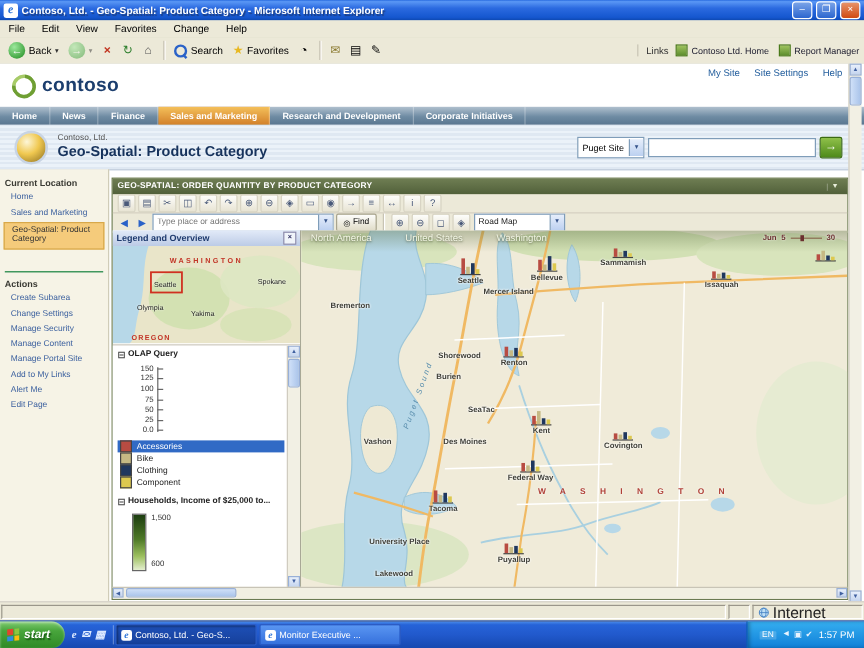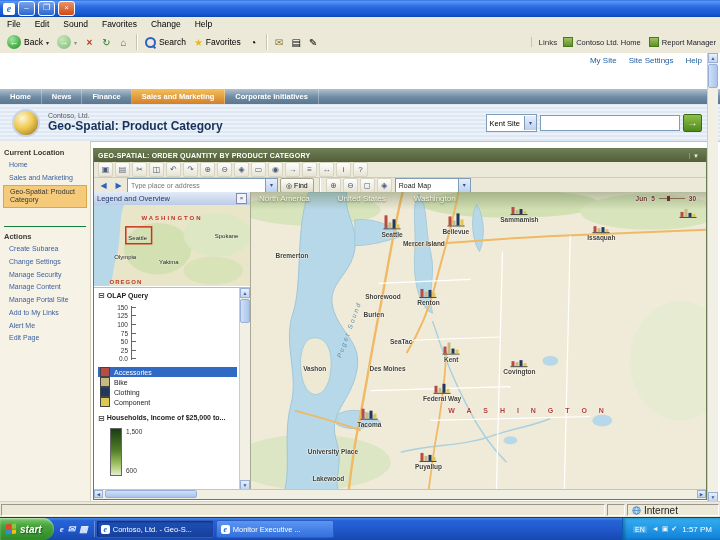--- a/index.html
+++ b/index.html
@@ -89,21 +89,21 @@
   .cmbdd{width:11px;height:13px;background:linear-gradient(#e6eefb,#bcd0f0);border-left:1px solid #7f9db9;
     color:#35538a;font-size:6px;line-height:13px;text-align:center;}
   .findbtn{height:13px;display:flex;align-items:center;gap:2px;padding:0 5px;font-size:7px;
     background:linear-gradient(#fdfdfb,#e0dcc8);border:1px solid #a8a48e;border-radius:2px;}
   .styleval{font-size:7px;color:#222;padding:0 3px;width:56px;}
   .wp-body{position:absolute;top:43px;left:0;right:0;bottom:9px;display:flex;}
 
   
   .legendpanel{width:157px;border-right:1px solid #a8a896;display:flex;flex-direction:column;background:#fff;box-sizing:border-box;}
   .lp-header{height:13px;display:flex;align-items:center;background:linear-gradient(#e2eaf8,#bccbe6);
-    font-size:7.5px;font-weight:normal;color:#1e3a6e;padding:0 3px;justify-content:space-between;}
+    font-size:7.5px;font-weight:bold;color:#1e3a6e;padding:0 3px;justify-content:space-between;}
   .lp-close{margin-left:auto;width:9px;height:9px;border:1px solid #88a;background:#f0f4fa;color:#336;
     font-size:6px;line-height:8px;text-align:center;}
   .overview{position:relative;height:82px;border-bottom:1px solid #c0bcae;overflow:hidden;}
   .overview svg{position:absolute;inset:0;}
   .ovstate{position:absolute;left:50%;top:12%;transform:translateX(-50%);color:#c23527;font-size:6px;font-weight:bold;letter-spacing:2px;white-space:nowrap;}
   .ovsouth{position:absolute;left:10%;bottom:3%;color:#c23527;font-size:6px;font-weight:bold;letter-spacing:1px;}
   .ovcity{position:absolute;transform:translate(-50%,-50%);font-size:6px;color:#222;text-shadow:0 0 2px #fff;white-space:nowrap;}
   .lp-scroll{position:relative;flex:1;background:#fff;padding:3px 13px 3px 4px;overflow:hidden;}
   .cbx{font-size:8px;color:#444;margin-right:2px;}
   .lp-title{font-size:7px;font-weight:bold;color:#222;display:flex;align-items:center;}
@@ -153,21 +153,21 @@
   .citylabel{position:absolute;transform:translate(-50%,0);font-size:6.5px;font-weight:bold;color:#3f3f38;
     text-shadow:0 0 2px #fff,0 0 2px #fff;white-space:nowrap;}
   .minichart{position:absolute;display:flex;align-items:flex-end;gap:1px;transform:translate(-50%,-112%);
     border-bottom:1px solid #444;padding:0 1px;}
   .minichart i{display:block;width:3px;}
 
   
   .statusbar{position:absolute;left:0;right:0;bottom:22px;height:16px;background:#ece9d8;display:flex;border-top:1px solid #d4d0c8;}
   .seg{border:1px solid;border-color:#9a968a #fff #fff #9a968a;margin:2px 1px;display:flex;align-items:center;gap:3px;padding:0 4px;box-sizing:border-box;}
   .seg.grow{flex:1;}
-  .seg.zone{width:92px;font-size:10px;color:#222;}
+  .seg.zone{width:92px;font-size:13px;color:#222;}
   .seg.tiny{width:18px;}
 
   
   .taskbar{position:absolute;left:0;right:0;bottom:0;height:22px;display:flex;align-items:center;
     background:linear-gradient(180deg,#4a8ae8 0%,#2663d8 12%,#2159cc 50%,#1648b0 100%);border-top:1px solid #0a3a9a;}
   .startbtn{height:22px;display:flex;align-items:center;gap:4px;padding:0 12px 0 6px;
     background:linear-gradient(#7ecb6f 0%,#48a53c 35%,#2e8a26 100%);border-radius:0 11px 11px 0;
     color:#fff;font-weight:bold;font-style:italic;font-size:10px;text-shadow:1px 1px 1px #1a5a14;box-shadow:inset 0 1px 2px rgba(255,255,255,.5);}
   .flag{width:10px;height:10px;display:grid;grid-template-columns:1fr 1fr;grid-template-rows:1fr 1fr;gap:1px;transform:skewY(-6deg);}
   .flag i{display:block;}
@@ -188,30 +188,31 @@
   .trayico{font-size:7px;color:#eaf4ff;}
   .clock{font-size:8px;}
 </style>
 </head>
 <body>
 
 <div id="screen">
 
   <div class="titlebar">
     <span class="ieicon">e</span>
+    <span class="wtitle">Contoso, Ltd. - Geo-Spatial: Product Category - Microsoft Internet Explorer</span>
     <span class="winbtn">–</span>
     <span class="winbtn">❐</span>
     <span class="winbtn close">×</span>
   </div>
 
   <div class="menubar">
 
   <span class="menuitem">File</span>
       <span class="menuitem">Edit</span>
-      <span class="menuitem">Sound</span>
+      <span class="menuitem">View</span>
       <span class="menuitem">Favorites</span>
       <span class="menuitem">Change</span>
       <span class="menuitem">Help</span>
     </div>
 
   <div class="toolbar">
     <div class="tbbtn">
       <span class="navcircle">←</span>
       <span>Back</span>
       <span class="dd">▾</span>
@@ -256,39 +257,44 @@
 
   <div class="page">
 
     <div class="toplinks">
 
     <span class="toplink">My Site</span>
         <span class="toplink">Site Settings</span>
         <span class="toplink">Help</span>
       </div>
 
+    <div class="logo">
+      <span class="logoring"></span>
+      <span class="logotext">contoso</span>
+    </div>
 
     <div class="navtabs">
 
     <span class="navtab">Home</span>
         <span class="navtab">News</span>
         <span class="navtab">Finance</span>
         <span class="navtab active">Sales and Marketing</span>
+        <span class="navtab">Research and Development</span>
         <span class="navtab">Corporate Initiatives</span>
       </div>
 
     <div class="titleband">
       <span class="pageicon"></span>
       <div class="titles">
         <div class="sitelabel">Contoso, Ltd.</div>
         <div class="pagetitle">Geo-Spatial: Product Category</div>
       </div>
       <div class="searchzone">
         <span class="scopesel">
-          <span>Kent Site</span>
+          <span>Puget Site</span>
           <i class="ddbox">▾</i>
         </span>
         <span class="searchbox"></span>
         <span class="gobtn">→</span>
       </div>
     </div>
 
     <div class="sidebar">
       <div class="sidehead">Current Location</div>
       <div>

